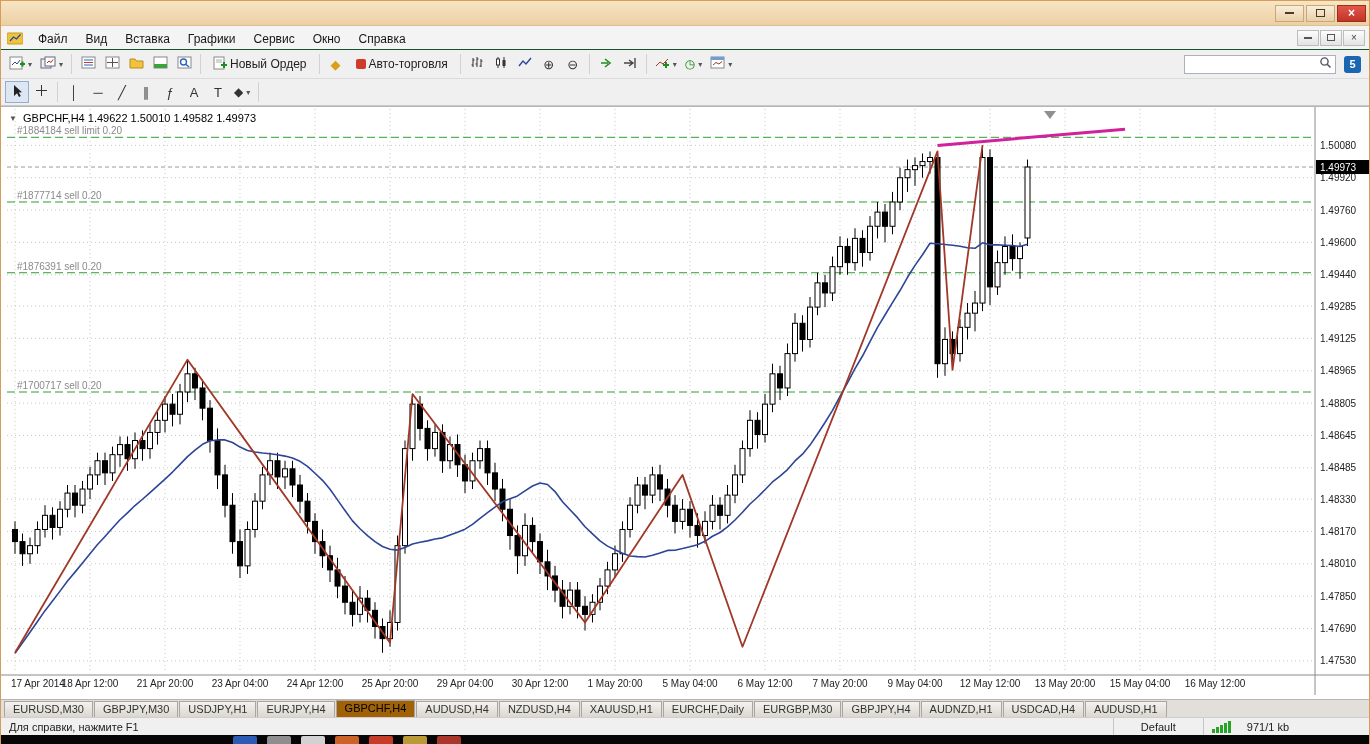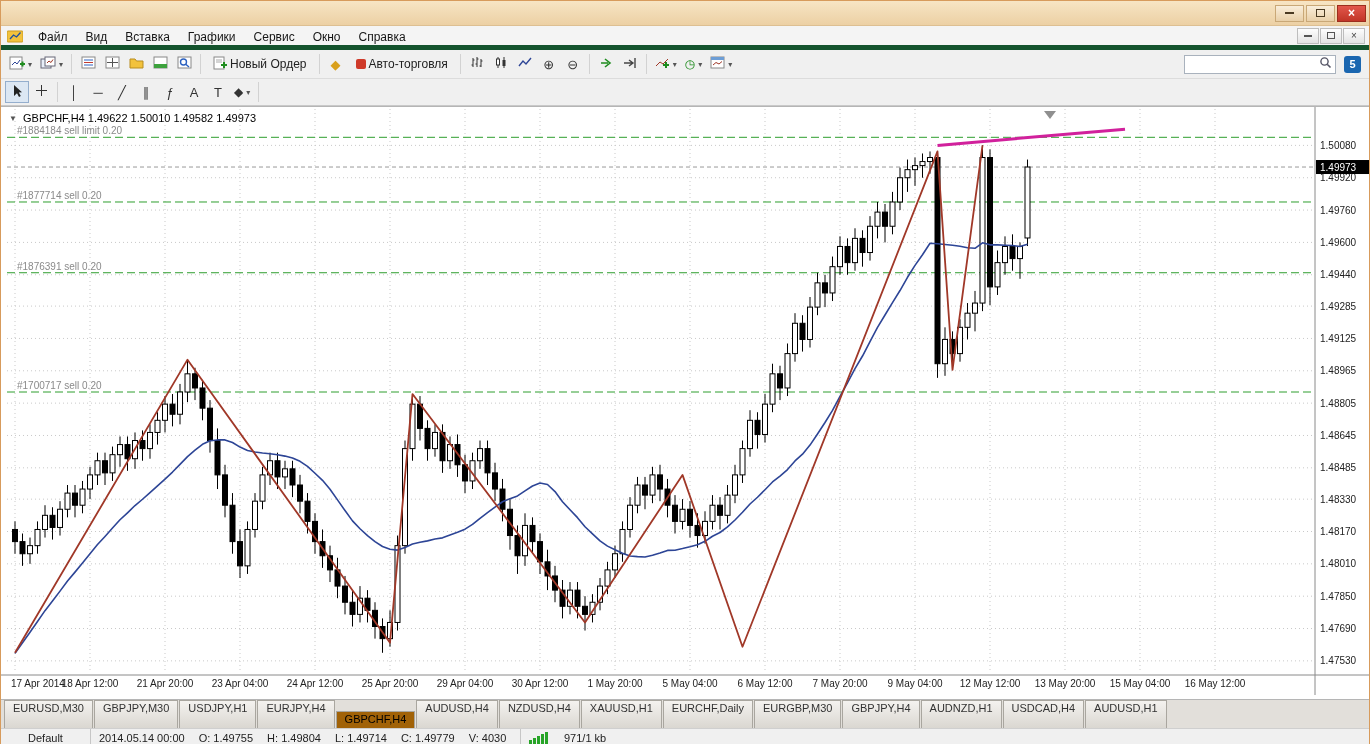--- a/index.html
+++ b/index.html
@@ -10,21 +10,21 @@
   
   .titlebar{flex:0 0 25px;background:linear-gradient(#f7e5c4,#ecd0a4);display:flex;align-items:center;position:relative;border-bottom:1px solid #ddbf92;}
   .title{position:absolute;left:0;right:0;text-align:center;font-size:13px;color:#151515;}
   .win-controls{margin-left:auto;display:flex;z-index:1;padding-right:3px;}
   .wbtn{width:29px;height:17px;display:flex;align-items:center;justify-content:center;border:1px solid #c9a877;background:linear-gradient(#f9eedb,#e9d0a9);margin-left:2px;color:#333;}
   .wbtn.close{background:linear-gradient(#e2574b,#c13527);border-color:#9c2e1d;color:#fff;font-size:12px;font-weight:bold;}
   .ic-minline{width:9px;border-bottom:2px solid #4a3a22;}
   .ic-max{width:9px;height:8px;border:1px solid #4a3a22;}
 
   
-  .menubar{flex:0 0 24px;background:#f4f4f4;display:flex;align-items:center;border-bottom:5px solid #14532d;padding:0 4px;text-align:center;}
+  .menubar{flex:0 0 24px;background:#f4f4f4;display:flex;align-items:center;border-bottom:1px solid #14532d;padding:0 4px;text-align:center;}
   .appicon{margin:0 6px 0 2px;display:flex;}
   .menu-item{padding:3px 9px;font-size:12px;color:#161616;}
   .mdi-controls{margin-left:auto;display:flex;}
   .mdibtn{width:22px;height:16px;border:1px solid #bdbdbd;background:linear-gradient(#fdfdfd,#e3e3e3);margin-left:1px;display:flex;align-items:center;justify-content:center;font-size:10px;color:#444;}
   .ic-restore{width:8px;height:7px;border:1px solid #555;}
   .ic-minsm{width:8px;border-bottom:2px solid #555;}
 
   
   .toolbar{display:flex;align-items:center;background:#f0f0f0;padding:0 4px;}
   .tb1{flex:0 0 29px;border-bottom:1px solid #dcdcdc;}
@@ -51,21 +51,21 @@
   
   .chart-area{flex:0 0 588px;background:#fff;border-top:1px solid #b5b5b5;position:relative;}
   .ax{font:10px "Liberation Sans",sans-serif;fill:#222;}
   .badge{fill:#fff;}
   .olbl{font:10px "Liberation Sans",sans-serif;fill:#8a8a8a;}
   .info{font:11px "Liberation Sans",sans-serif;fill:#000;}
   .tri{font:8px "Liberation Sans",sans-serif;fill:#555;}
 
   
   .tabsbar{flex:0 0 18px;background:#e2dfda;display:flex;align-items:flex-end;padding:0 3px;border-top:1px solid #b5b5b5;}
-  .ctab{font-size:11px;color:#333;padding:1px 8px 2px;background:linear-gradient(#f4f2ef,#dad7d1);border:1px solid #a9a69f;border-bottom:none;margin-right:1px;height:28px;line-height:13px;white-space:nowrap;}
+  .ctab{font-size:11px;color:#333;padding:1px 8px 2px;background:linear-gradient(#f4f2ef,#dad7d1);border:1px solid #a9a69f;border-bottom:none;margin-right:1px;height:16px;line-height:13px;white-space:nowrap;}
   .ctab.active{background:#a16207;color:#000;height:17px;}
 
   
   .statusbar{flex:0 0 18px;background:#f0f0f0;display:flex;align-items:center;font-size:11px;color:#222;border-top:1px solid #cfcfcf;}
   .scell{padding:0 8px;border-right:1px solid #c6c6c6;height:100%;display:flex;align-items:center;}
   .scell.grow{flex:1;}
   .scell.profile{min-width:90px;justify-content:center;}
   .scell.data{gap:14px;min-width:430px;}
   .scell.right{border-right:none;gap:16px;padding-right:10px;margin-right:70px;}
   .signal{display:flex;align-items:flex-end;gap:1px;height:12px;}
@@ -685,29 +685,22 @@
       <span class="ctab">XAUUSD,H1</span>
       <span class="ctab">EURCHF,Daily</span>
       <span class="ctab">EURGBP,M30</span>
       <span class="ctab">GBPJPY,H4</span>
       <span class="ctab">AUDNZD,H1</span>
       <span class="ctab">USDCAD,H4</span>
       <span class="ctab">AUDUSD,H1</span>
     </div>
 
   <div class="statusbar">
+    <span class="scell grow">Для справки, нажмите F1</span>
     <span class="scell profile">Default</span>
-    <span class="scell data">
-      <span>2014.05.14 00:00</span>
-      <span>O: 1.49755</span>
-      <span>H: 1.49804</span>
-      <span>L: 1.49714</span>
-      <span>C: 1.49779</span>
-      <span>V: 4030</span>
-    </span>
     <span class="scell right">
       <span class="signal">
           <i></i>
           <i></i>
           <i></i>
           <i></i>
           <i></i>
         </span>
       <span>971/1 kb</span>
     </span>

